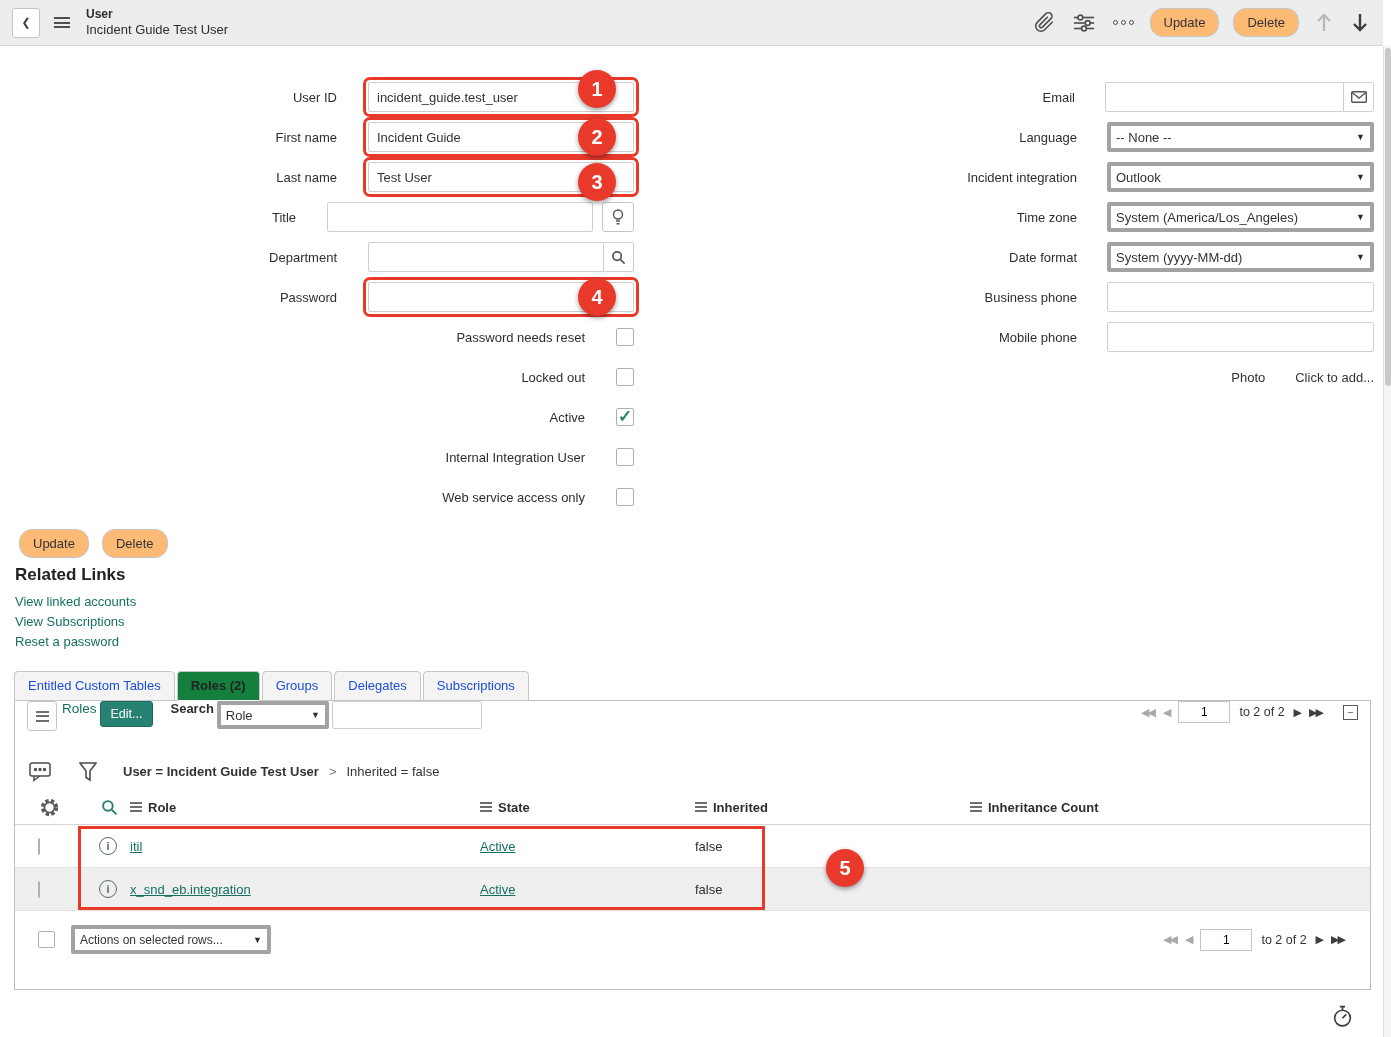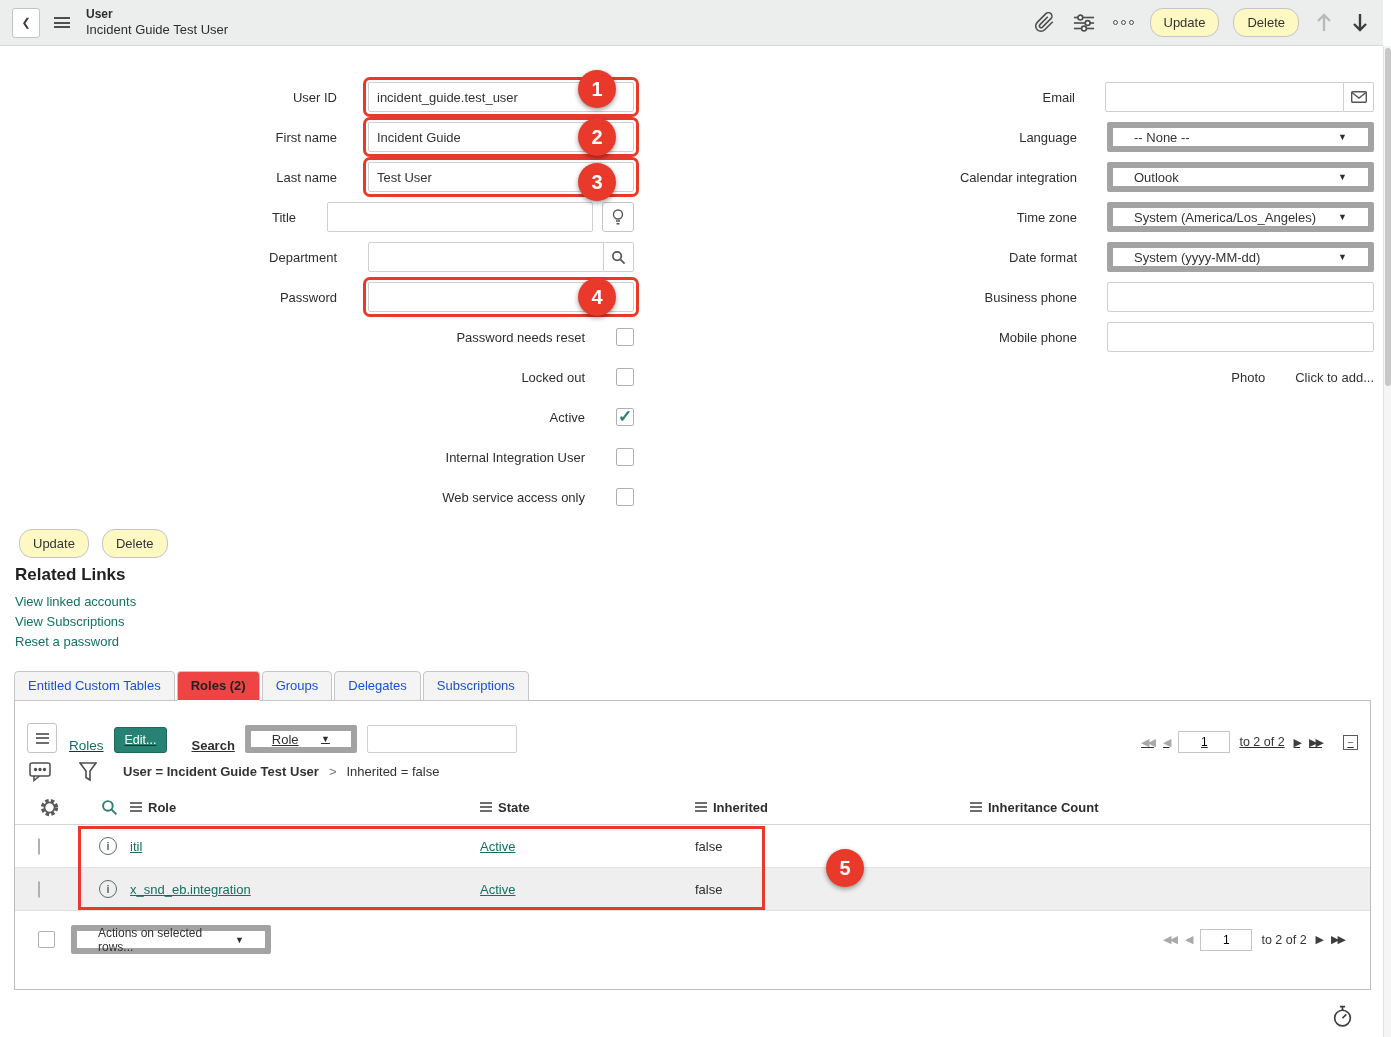--- a/index.html
+++ b/index.html
@@ -11,21 +11,21 @@
   
   .topbar { position:absolute; top:0; left:0; width:1383px; height:46px; background:#eceeee;
             border-bottom:1px solid #d6d8d8; display:flex; align-items:center; padding:0 12px; gap:12px; }
   .sq-btn { width:28px; height:30px; background:#fff; border:1px solid #c3c5c5; border-radius:3px;
             display:flex; align-items:center; justify-content:center; color:#3d3d3d; font-size:14px; cursor:pointer; }
   .icon-plain { background:none; border:none; display:flex; align-items:center; justify-content:center; cursor:pointer; padding:2px; }
   .title-block { line-height:1.25; margin-left:2px; }
   .title-block .rt { font-size:12px; font-weight:bold; color:#2e2e2e; }
   .title-block .tt { font-size:13px; color:#2e2e2e; }
   .topbar-right { margin-left:auto; display:flex; align-items:center; gap:14px; }
-  .btn { background:#fef9c3; border:1px solid #c3c5c5; border-radius:13px; padding:6px 13px; font-size:13px;
+  .btn { background:#fdba74; border:1px solid #c3c5c5; border-radius:13px; padding:6px 13px; font-size:13px;
          color:#333; font-family:inherit; cursor:pointer; }
   .dots { display:inline-flex; gap:3px; align-items:center; }
   .dots i { width:5px; height:5px; border:1.5px solid #4e4e4e; border-radius:50%; display:block; }
 
   
   .form-area { position:absolute; top:77px; left:14px; display:flex; width:1360px; }
   .colL { width:620px; }
   .colR { flex:1; }
   .frow { display:flex; align-items:center; height:40px;justify-content:flex-end; }
   .flabel { width:213px; text-align:right; margin-right:31px; color:#2e2e2e; }
@@ -35,41 +35,41 @@
   .hl { outline:3px solid #e8392b; outline-offset:2px; }
   .igroup { display:flex; }
   .igroup .fin { width:236px; border-radius:2px 0 0 2px; }
   .igroup.email .fin { width:239px; }
   .attach-btn { width:30px; height:30px; border:1px solid #cfcfcf; border-left:none; background:#fff;
                 display:flex; align-items:center; justify-content:center; border-radius:0 2px 2px 0; cursor:pointer; }
   .side-btn { width:32px; height:30px; margin-left:9px; background:#fff; border:1px solid #c3c5c5; border-radius:3px;
               display:flex; align-items:center; justify-content:center; cursor:pointer; }
   .cb { width:18px; height:18px; border:1px solid #b0b0b0; border-radius:2px; background:#fff; position:relative; cursor:pointer; }
   .cb.checked::after { content:"✓"; position:absolute; left:1px; top:-3px; font-size:17px; font-weight:bold; color:#278273; }
-  .fsel { width:267px; height:30px; border:6px solid #a3a3a3; border-radius:2px; background:#fff; display:flex;
-          align-items:center; justify-content:space-between; padding:0 21px; cursor:pointer; color:#333; }
+  .fsel { width:267px; height:30px; border:4px solid #a3a3a3; border-radius:2px; background:#fff; display:flex;
+          align-items:center; justify-content:space-between; padding:0 5px; cursor:pointer; color:#333; }
   .fsel .arr { font-size:9px; color:#2e2e2e; }
   .photo-add { color:#333; cursor:pointer; }
 
   
   .form-buttons { position:absolute; top:529px; left:19px; display:flex; gap:13px; }
   .related { position:absolute; top:565px; left:15px; }
   .related h2 { font-size:17px; font-weight:600; color:#222; margin-bottom:9px; }
   .rlink { display:block; color:#156f62; font-size:13px; margin-bottom:5px; text-decoration:none; cursor:pointer; }
 
   
   .tabs { position:absolute; top:671px; left:14px; display:flex; z-index:2; }
   .tab { height:30px; line-height:28px; padding:0 13px; border:1px solid #c6c6c6; border-radius:4px 4px 0 0;
          background:#f4f4f4; color:#1d4ed8; margin-right:2px; cursor:pointer; }
-  .tab.active { background:#ef4444; border-bottom:1px solid #fff; font-weight:bold; color:#222; }
+  .tab.active { background:#15803d; border-bottom:1px solid #fff; font-weight:bold; color:#222; }
 
   
   .panel { position:absolute; top:700px; left:14px; width:1357px; height:290px; background:#fff;
            border:1px solid #bdbfbf; }
-  .list-toolbar { height:52px; display:flex; align-items:flex-end; padding:0 12px; gap:10px;text-decoration:underline; }
+  .list-toolbar { height:52px; display:flex; align-items:flex-start; padding:0 12px; gap:3px; }
   .bars { display:inline-flex; flex-direction:column; gap:2.5px; }
   .bars i { display:block; width:13px; height:2px; background:#6e6e6e; }
   .bars.big i { width:16px; background:#4e4e4e; }
   .list-title { color:#156f62; font-size:13.5px; text-decoration:none; cursor:pointer; margin-left:2px; }
   .edit-btn { background:#278273; border:1px solid #1d6a5d; color:#fff; font-size:12.5px; padding:5px 10px;
               border-radius:3px; font-family:inherit; cursor:pointer; }
   .search-lbl { font-weight:600; margin-left:14px; }
   .fsel.w-role { width:112px; height:28px; }
   .list-search { width:150px; height:28px; border:1px solid #cfcfcf; border-radius:2px; padding:0 8px; font:inherit; }
   .pag { display:flex; align-items:center; gap:9px; margin-left:auto; }
@@ -243,21 +243,21 @@
         </span>
       </div>
       <div class="frow">
         <label class="flabel">Language</label>
         <div class="fsel">
           <span>-- None --</span>
           <span class="arr">▼</span>
         </div>
       </div>
       <div class="frow">
-        <label class="flabel">Calendar integration</label>
+        <label class="flabel">Incident integration</label>
         <div class="fsel">
           <span>Outlook</span>
           <span class="arr">▼</span>
         </div>
       </div>
       <div class="frow">
         <label class="flabel">Time zone</label>
         <div class="fsel">
           <span>System (America/Los_Angeles)</span>
           <span class="arr">▼</span>

